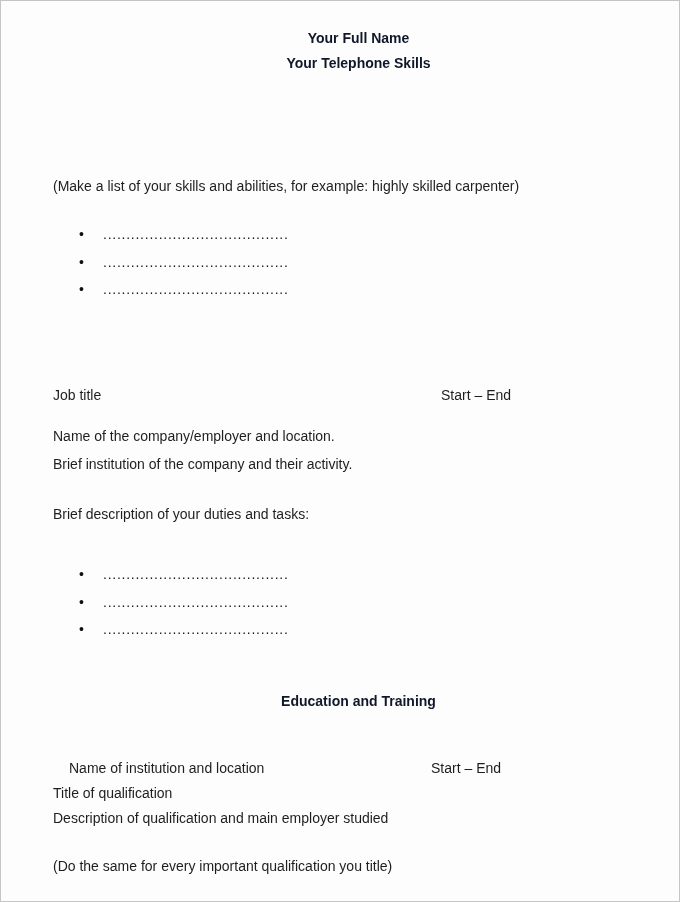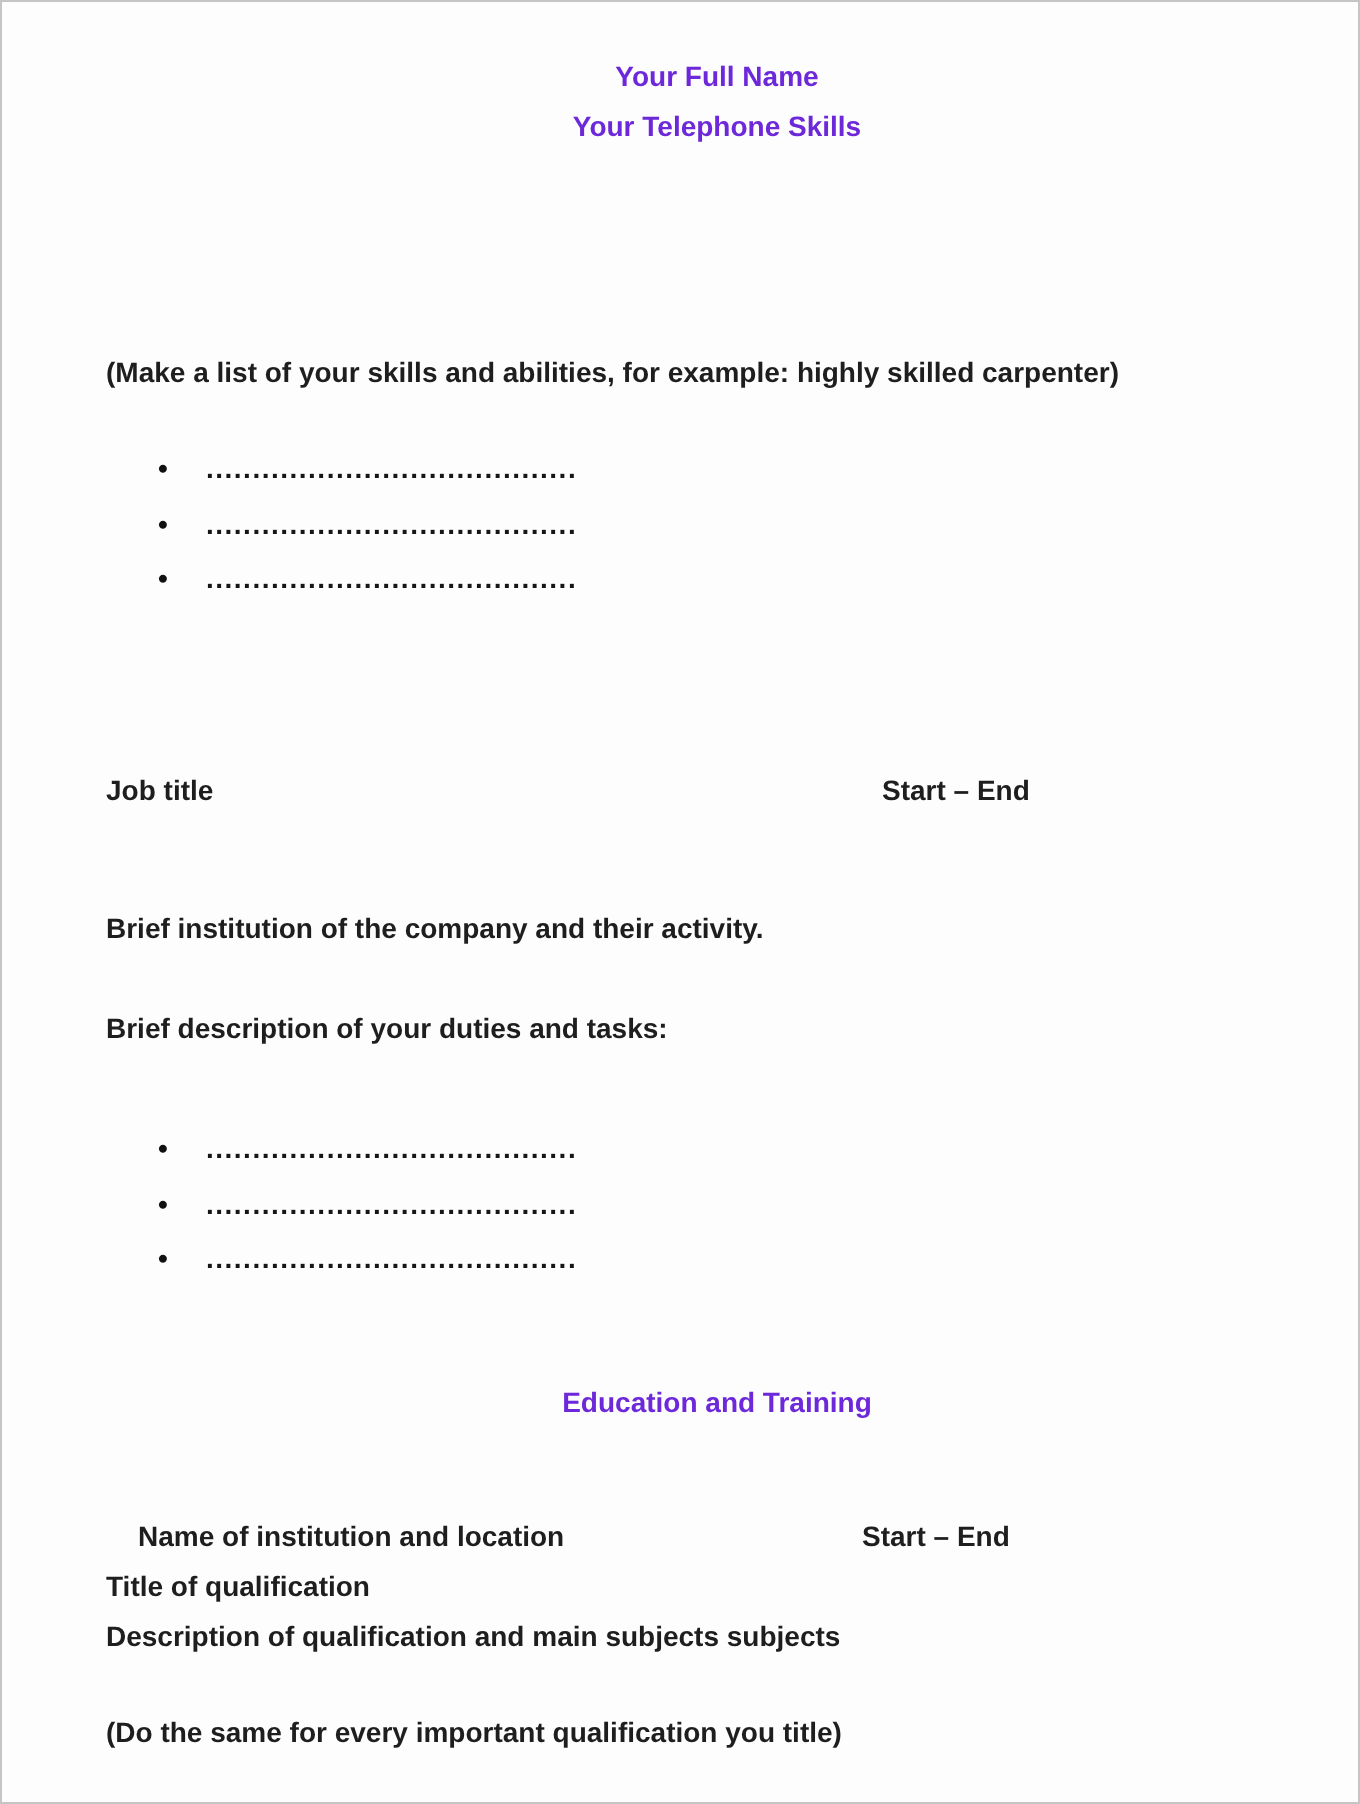--- a/index.html
+++ b/index.html
@@ -17,30 +17,29 @@
     position: absolute;
     inset: 0;
     box-sizing: border-box;
     border: 1px solid #c5c5c5;
     background: #fdfdfd;
   }
   .line {
     position: absolute;
     line-height: 14px;
     white-space: nowrap;
-    font-weight: bold;
   }
   .center {
     left: 38px;
     right: 1px;
     text-align: center;
   }
   .heading {
     font-weight: bold;
-    color: #6d28d9;
+    color: #0f172a;
   }
   .bullet-row {
     left: 78px;
     width: 260px;
     height: 16px;
   }
   .bullet-dot {
     position: absolute;
     left: 0;
     top: 0;
@@ -78,20 +77,21 @@
   </div>
   <div class="line bullet-row" style="top:281px">
     <span class="bullet-dot"></span>
     <span class="dotted-line">........................................</span>
   </div>
 
 
   <div class="line" style="top:387px; left:52px">Job title</div>
   <div class="line" style="top:387px; left:440px">Start – End</div>
 
+  <div class="line" style="top:428px; left:52px">Name of the company/employer and location.</div>
   <div class="line" style="top:456px; left:52px">Brief institution of the company and their activity.</div>
 
   <div class="line" style="top:506px; left:52px">Brief description of your duties and tasks:</div>
 
   <div class="line bullet-row" style="top:566px">
     <span class="bullet-dot"></span>
     <span class="dotted-line">........................................</span>
   </div>
   <div class="line bullet-row" style="top:594px">
     <span class="bullet-dot"></span>
@@ -101,17 +101,17 @@
     <span class="bullet-dot"></span>
     <span class="dotted-line">........................................</span>
   </div>
 
   <div class="line center heading" style="top:693px">Education and Training</div>
 
   <div class="line" style="top:760px; left:68px">Name of institution and location</div>
   <div class="line" style="top:760px; left:430px">Start – End</div>
 
   <div class="line" style="top:785px; left:52px">Title of qualification</div>
-  <div class="line" style="top:810px; left:52px">Description of qualification and main subjects subjects</div>
+  <div class="line" style="top:810px; left:52px">Description of qualification and main employer studied</div>
 
   <div class="line" style="top:858px; left:52px">(Do the same for every important qualification you title)</div>
 
 </div>
 
 </body></html>

